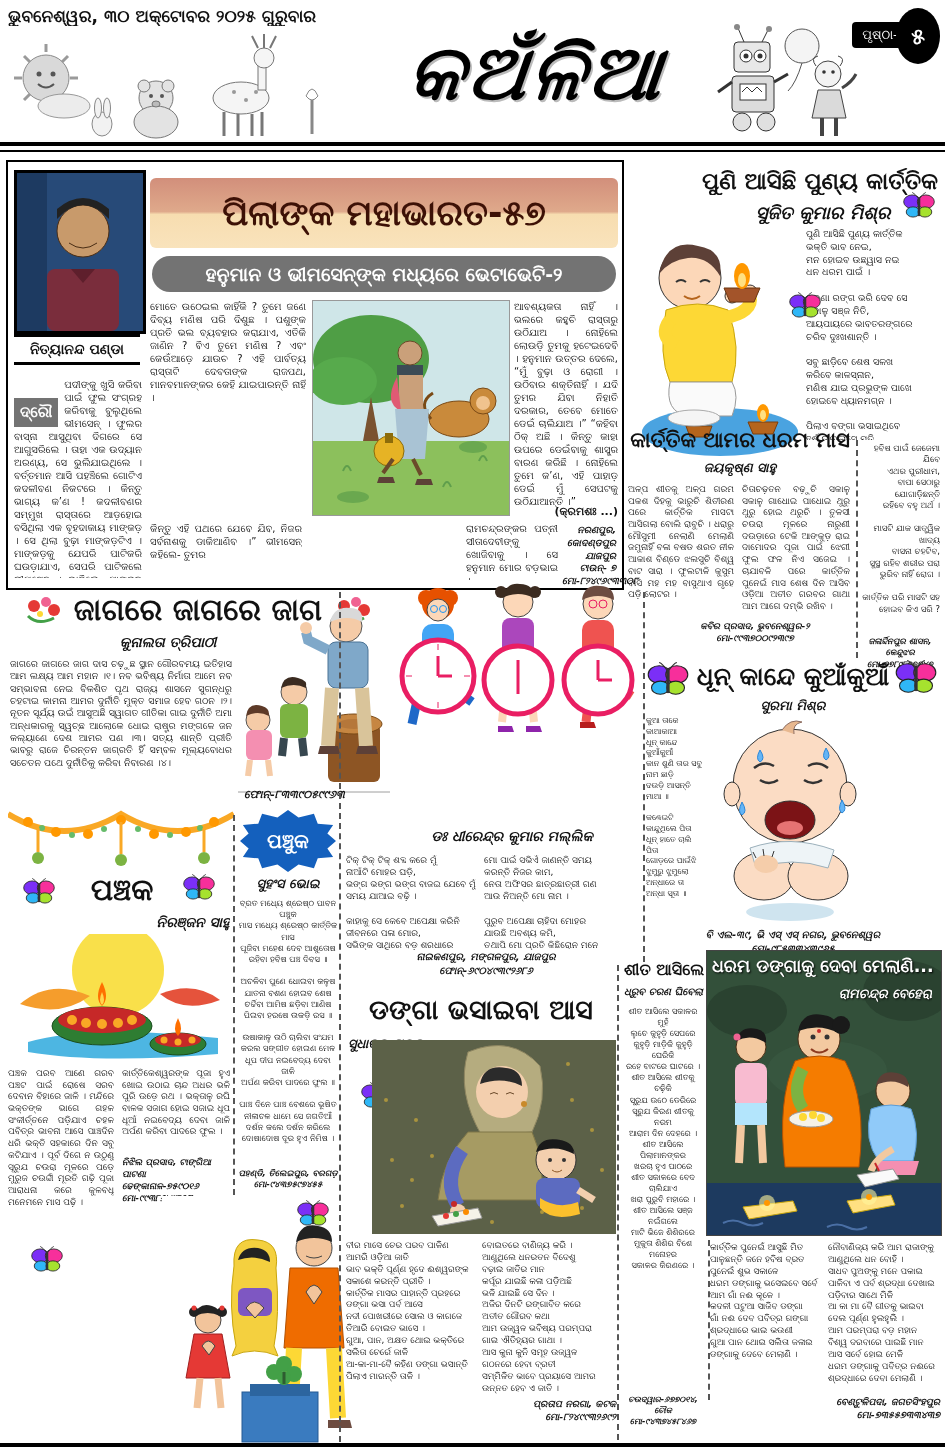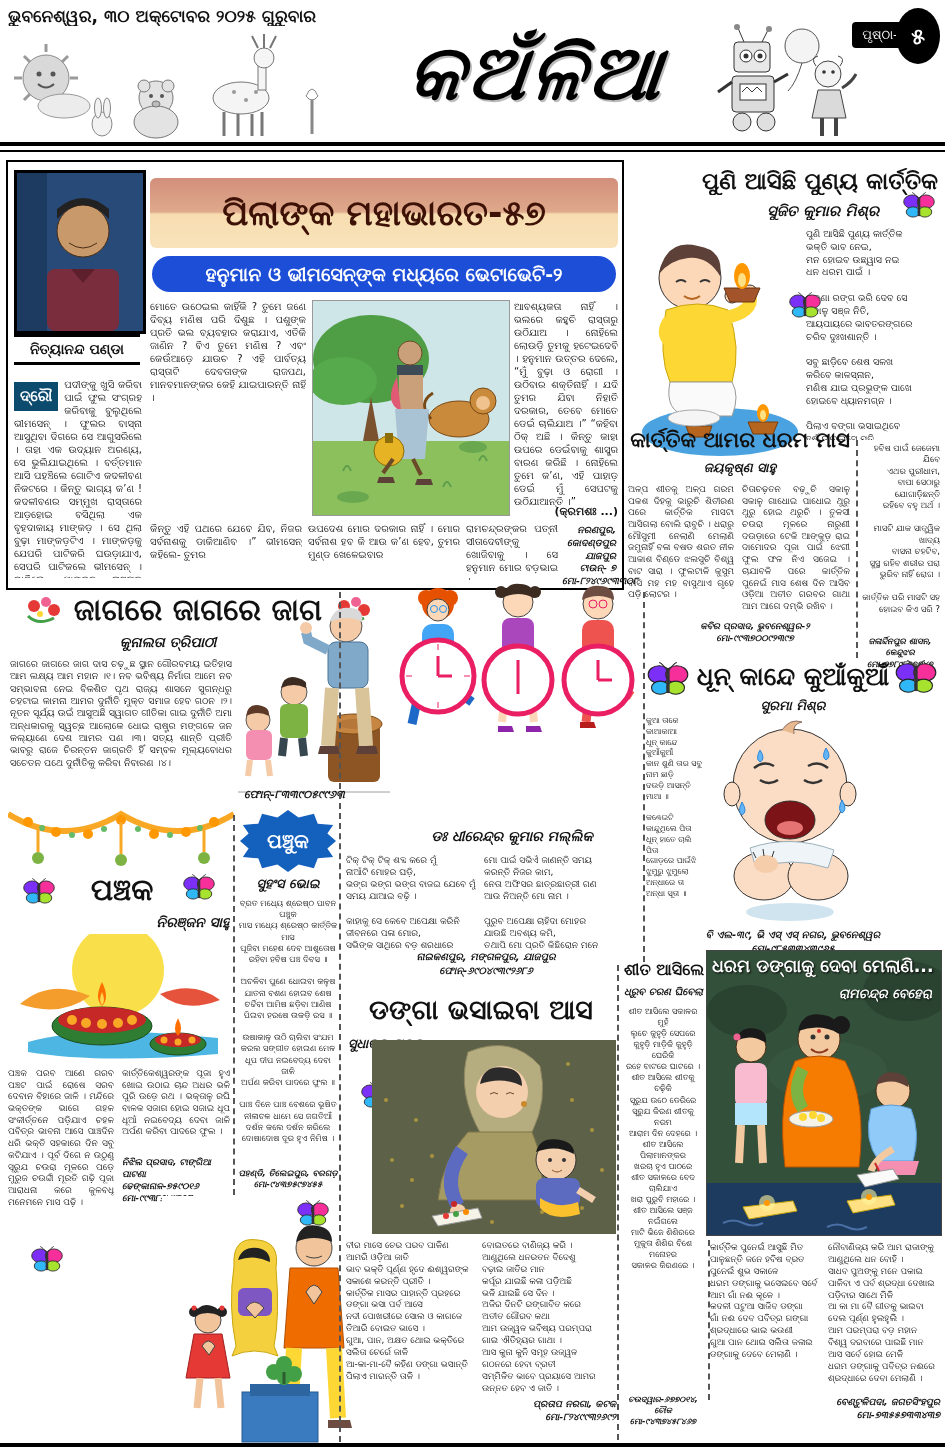--- a/index.html
+++ b/index.html
@@ -13,27 +13,27 @@
   .just{text-align:justify;}
   .nowrap{white-space:nowrap;overflow:hidden;}
   .body-txt{font-size:10px;line-height:1.3;overflow:hidden;}
   .poem{font-size:9.5px;line-height:1.35;white-space:pre-line;overflow:hidden;}
   .attr{font-weight:bold;font-style:italic;font-size:9.5px;line-height:1.35;}
   .rule{position:absolute;left:0;width:945px;background:#000;}
   .vdash{position:absolute;border-left:2px dashed #555;width:0;}
   .frame{position:absolute;border:2px solid #000;}
   .banner{background:linear-gradient(#d28f7b 0%,#dfa98b 48%,#f7ddb0 52%,#f9e3bc 100%);
           border-radius:6px;color:#3d1106;}
-  .pill{background:#1d4ed8;border-radius:22px;color:#fff;}
+  .pill{background:#737373;border-radius:22px;color:#fff;}
   .oval{background:#f8e503;border:4px solid #e7cf00;border-radius:50%;color:#7a1500;
         display:flex;align-items:center;justify-content:center;}
   .star{background:#1460bd;color:#fff;display:flex;align-items:center;justify-content:center;
         clip-path:polygon(50% 0%,61% 12%,77% 6%,81% 22%,97% 24%,91% 38%,100% 50%,91% 62%,97% 76%,81% 78%,77% 94%,61% 88%,50% 100%,39% 88%,23% 94%,19% 78%,3% 76%,9% 62%,0% 50%,9% 38%,3% 24%,19% 22%,23% 6%,39% 12%);}
-  .dropcap{float:left;background:#0c4a6e;color:#fff;font-weight:bold;font-size:15px;
-           padding:7px 6px;margin:4px 6px 2px 0;line-height:1;}
+  .dropcap{float:left;background:#737373;color:#fff;font-weight:bold;font-size:15px;
+           padding:7px 6px;margin:20px 6px 2px 0;line-height:1;}
   .namebar{border-top:3px solid #000;border-bottom:3px solid #000;background:#fff;}
   .badge-rect{background:#000;color:#fff;border-radius:4px;}
   .badge-oval{background:#000;color:#fff;border-radius:50%;display:flex;align-items:center;justify-content:center;}
   .bf{width:34px;height:28px;}
   .bf2{width:44px;height:36px;}
   .logo{font-weight:900;font-style:italic;letter-spacing:3px;color:#000;
         text-shadow:2px 2px 0 #bbb;transform:skewX(-6deg);}
   .wtitle{color:#fff;text-shadow:1px 1px 2px #000;}
 </style>
 </head>
@@ -185,31 +185,30 @@
     <g stroke="#5f9e4c" stroke-width="2" fill="none">
       <path d="M30 170 q4 -10 8 0 M130 186 q4 -10 8 0 M166 160 q4 -10 8 0"></path>
     </g>
     <ellipse cx="160" cy="146" rx="14" ry="6" fill="#6aa84f"></ellipse>
     <ellipse cx="40" cy="196" rx="16" ry="6" fill="#6aa84f"></ellipse>
   </svg>
 
   <div class="abs body-txt just" style="left:514px;top:300px;width:104px;height:222px">ଆବଶ୍ୟକତା ନାହିଁ । ଭଲରେ କହୁଚି ରାସ୍ତାରୁ ଉଠିଯାଅ । ନୋହିଲେ ଲୋଉଡ଼ି ତୁମକୁ ହଟେଇଦେବି । ହନୁମାନ ଉତ୍ତର ଦେଲେ, “ମୁଁ ବୁଢ଼ା ଓ ରୋଗୀ । ଉଠିବାର ଶକ୍ତିନାହିଁ । ଯଦି ତୁମର ଯିବା ନିହାତି ଦରକାର, ତେବେ ମୋତେ ଡେଇଁ ଚାଲିଯାଅ ।” “କହିବା ଠିକ୍ ଅଛି । କିନ୍ତୁ କାହା ଉପରେ ଡେଇଁବାକୁ ଶାସ୍ତ୍ର ବାରଣ କରିଛି । ନୋହିଲେ ତୁମେ କ’ଣ, ଏହି ପାହାଡ଼ ଡେଇଁ ମୁଁ ସେପଟକୁ ଉଠିଯାଆନ୍ତି ।”</div>
 
   <div class="abs body-txt just" style="left:150px;top:522px;width:152px;height:58px">କିନ୍ତୁ ଏହି ପଥରେ ଯେବେ ଯିବ, ନିଜର ସର୍ବନାଶକୁ ଡାକିଆଣିବ ।” ଭୀମସେନ୍ କହିଲେ- ତୁମର</div>
-  <div class="abs body-txt just" style="left:308px;top:522px;width:152px;height:58px">ଉପଦେଶ ମୋର ଦରକାର ନାହିଁ । ମୋର ସର୍ବନାଶ ହବ କି ଆଉ କ’ଣ ହେବ, ତୁମର ମୁଣ୍ଡ ଖେଳେଇବାର</div>
   <div class="abs body-txt just" style="left:466px;top:522px;width:92px;height:58px">ରାମଚନ୍ଦ୍ରଙ୍କର ପତ୍ନୀ ସୀତାଦେବୀଙ୍କୁ ଖୋଜିବାକୁ । ସେ ହନୁମାନ ମୋର ବଡ଼ଭାଇ ।</div>
   <div class="abs b nowrap" style="left:500px;top:505px;width:118px;font-size:11px;text-align:right">(କ୍ରମଶଃ ...)</div>
   <div class="abs attr rt" style="left:562px;top:524px;width:54px">
     <span style="display:block">ନରଣପୁର, କୋଦଣ୍ଡପୁର</span>
     <span style="display:block">ଯାଜପୁର ଟାଉନ୍- ୭</span>
     <span style="display:block">ମୋ-୮୨୪୯୬୯୩୩୦୮</span>
   </div>
 
   <div class="abs b ctr nowrap" style="left:700px;top:168px;width:240px;font-size:23px">ପୁଣି ଆସିଛି ପୁଣ୍ୟ କାର୍ତ୍ତିକ</div>
-  <div class="abs b i ctr nowrap" style="left:748px;top:202px;width:150px;font-size:15px">ସୁଜିତ କୁମାର ମିଶ୍ର</div>
+  <div class="abs b i ctr nowrap" style="left:748px;top:202px;width:150px;font-size:18px">ସୁଜିତ କୁମାର ମିଶ୍ର</div>
   <svg class="bf abs" style="left:902px;top:192px" viewBox="0 0 40 32">
       <use href="#bf"></use>
     </svg>
 
   <svg class="abs" style="left:628px;top:226px" width="178" height="236" viewBox="0 0 178 236">
     <ellipse cx="92" cy="206" rx="78" ry="24" fill="#4aa3e0"></ellipse>
     <path d="M120 196 h30 l-5 12 h-20 Z" fill="#b5651d" stroke="#7a3e0d"></path>
     <ellipse cx="135" cy="187" rx="6" ry="9" fill="#ff9800"></ellipse>
       <ellipse cx="135" cy="189" rx="3" ry="5" fill="#ffe082"></ellipse>
     <path d="M58 200 h26 l-4 11 h-18 Z" fill="#b5651d" stroke="#7a3e0d"></path>

